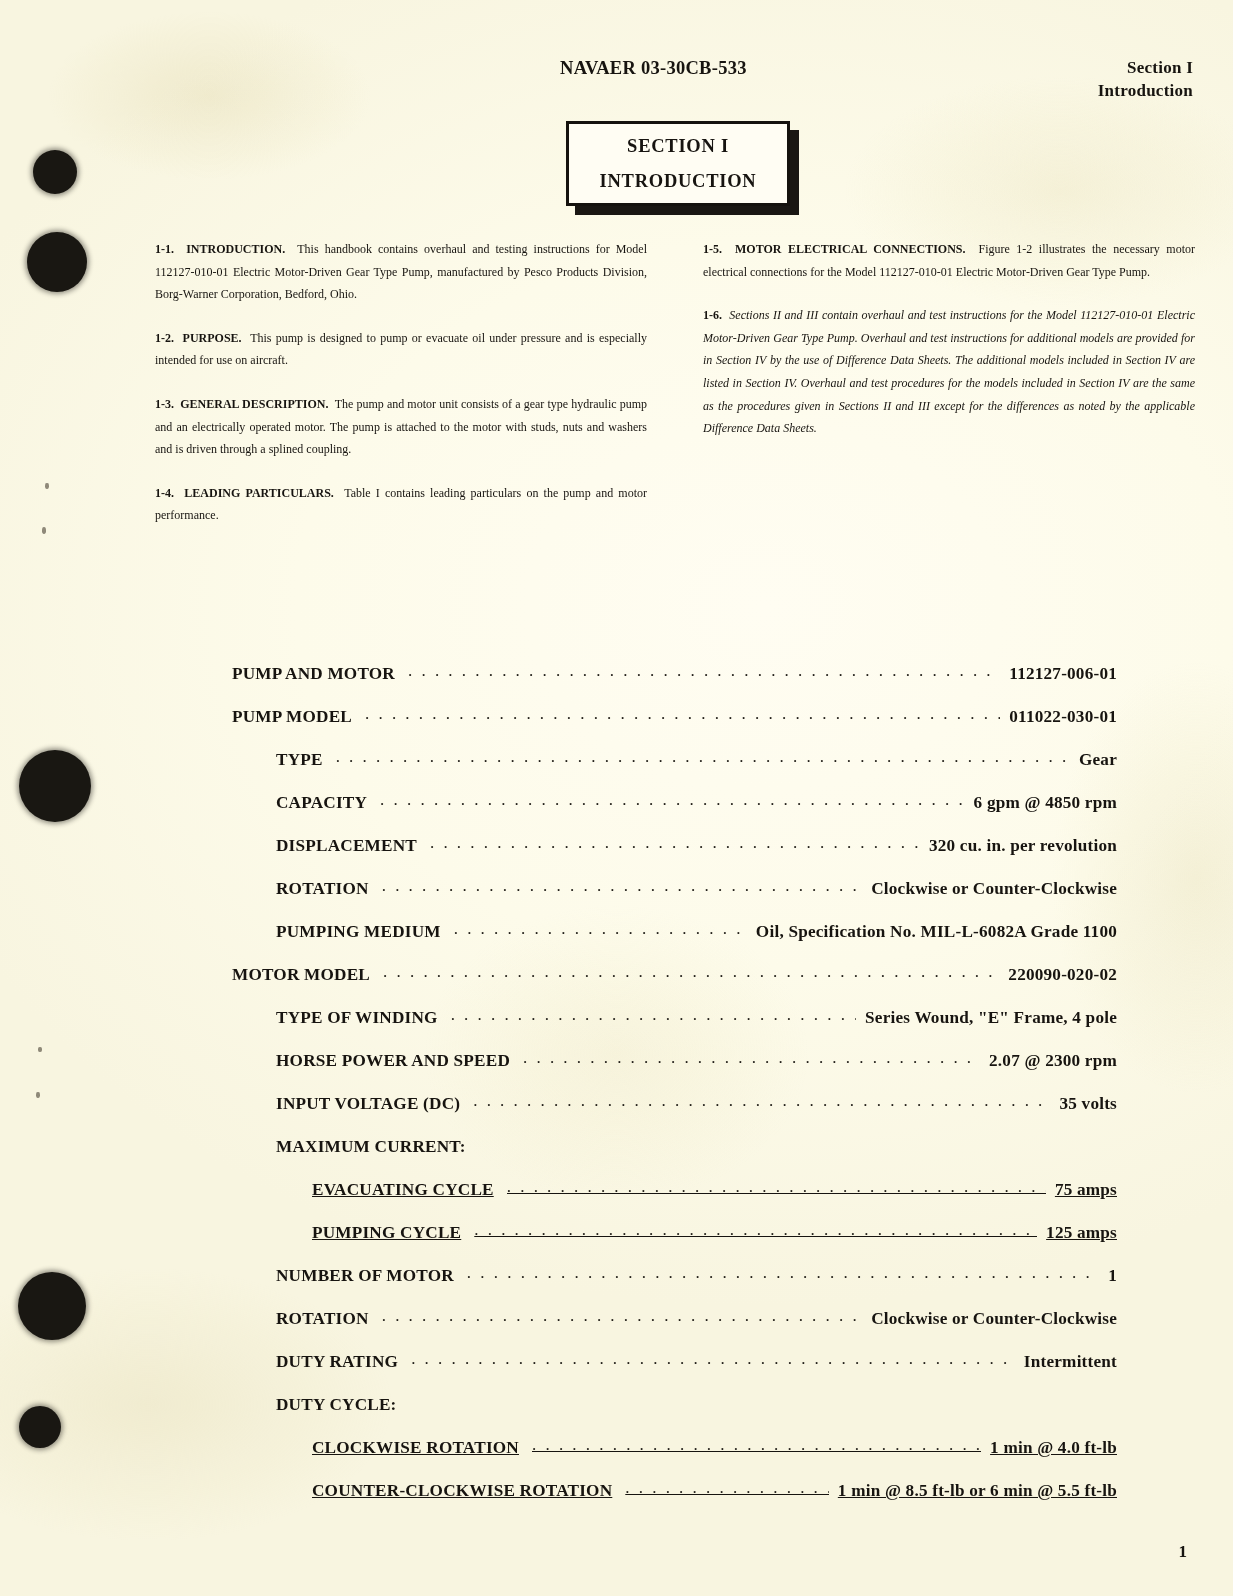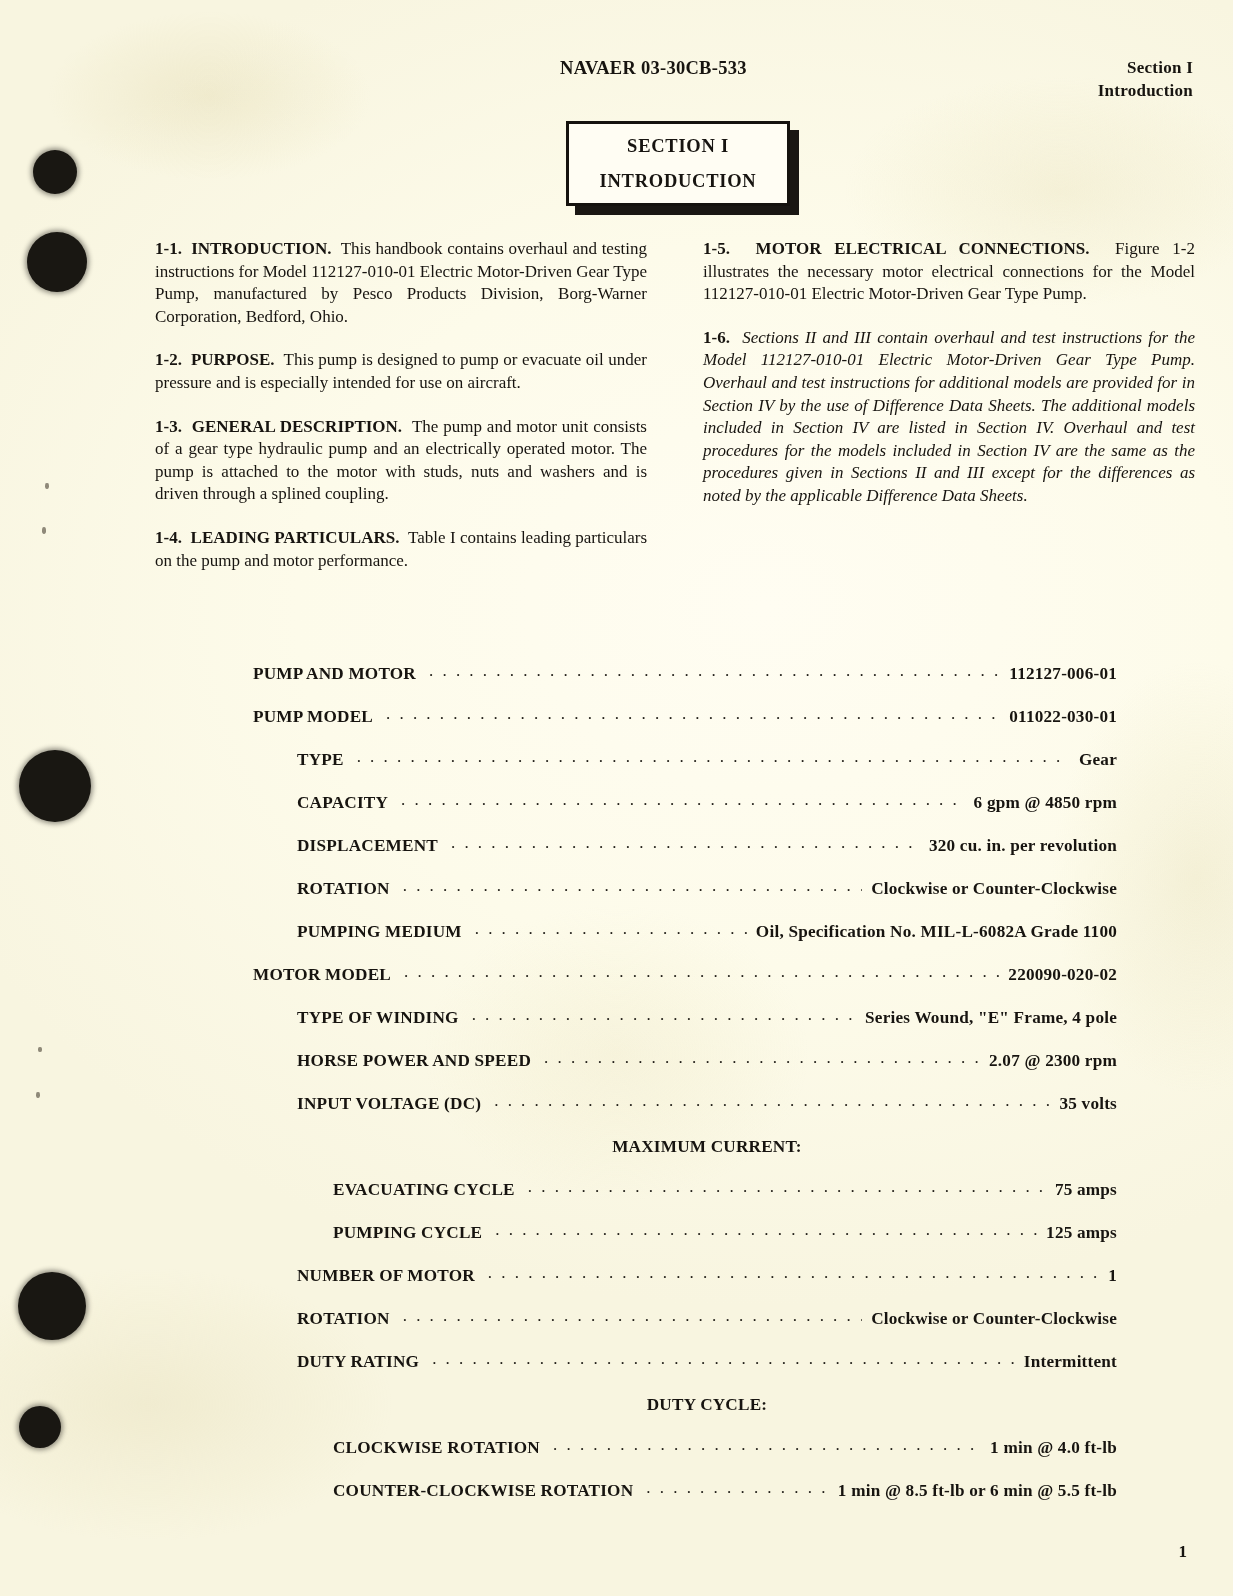--- a/index.html
+++ b/index.html
@@ -96,21 +96,21 @@
     font-weight: bold;
     font-size: 18.5px;
     letter-spacing: .04em;
   }
 
   
   .col {
     position: absolute;
     top: 238px;
     width: 492px;
-    font-size: 17px;
+    font-size: 12px;
     line-height: 22.6px;
     text-align: justify;
   }
   #col-left  { left: 155px; }
   #col-right { left: 703px; }
 
   .para { margin: 0 0 21px 0; }
   .para:last-child { margin-bottom: 0; }
   .para.italicish { font-style: italic; }
   .lead { font-weight: bold; font-style: normal; }
@@ -137,42 +137,41 @@
     display: flex;
     align-items: baseline;
     height: 43px;
     font-size: 17.2px;
     white-space: nowrap;
   }
   .trow .label {
     font-weight: bold;
     letter-spacing: .012em;
     flex: 0 0 auto;
-    margin-left: 21px;
   }
   .trow .dots {
     flex: 1 1 auto;
     overflow: hidden;
     margin: 0 9px 0 13px;
     position: relative;
     top: -3px;
     font-size: 17px;
     letter-spacing: 9.2px;
     color: #201d17;
     white-space: nowrap;
   }
   .trow .value {
     flex: 0 0 auto;
     font-weight: bold;
     letter-spacing: .012em;
   }
   .trow.no-dots .label { flex: 1 1 auto; }
 
-  .ind1 { padding-left: 44px; text-align: center; }
-  .ind2 { padding-left: 80px; }
+  .ind1 { padding-left: 44px; }
+  .ind2 { padding-left: 80px; text-decoration: underline; }
 
   .controw {
     display: flex;
     justify-content: flex-end;
     height: 30px;
     font-size: 17.2px;
     font-weight: bold;
     white-space: nowrap;
     padding-right: 16px;
   }

